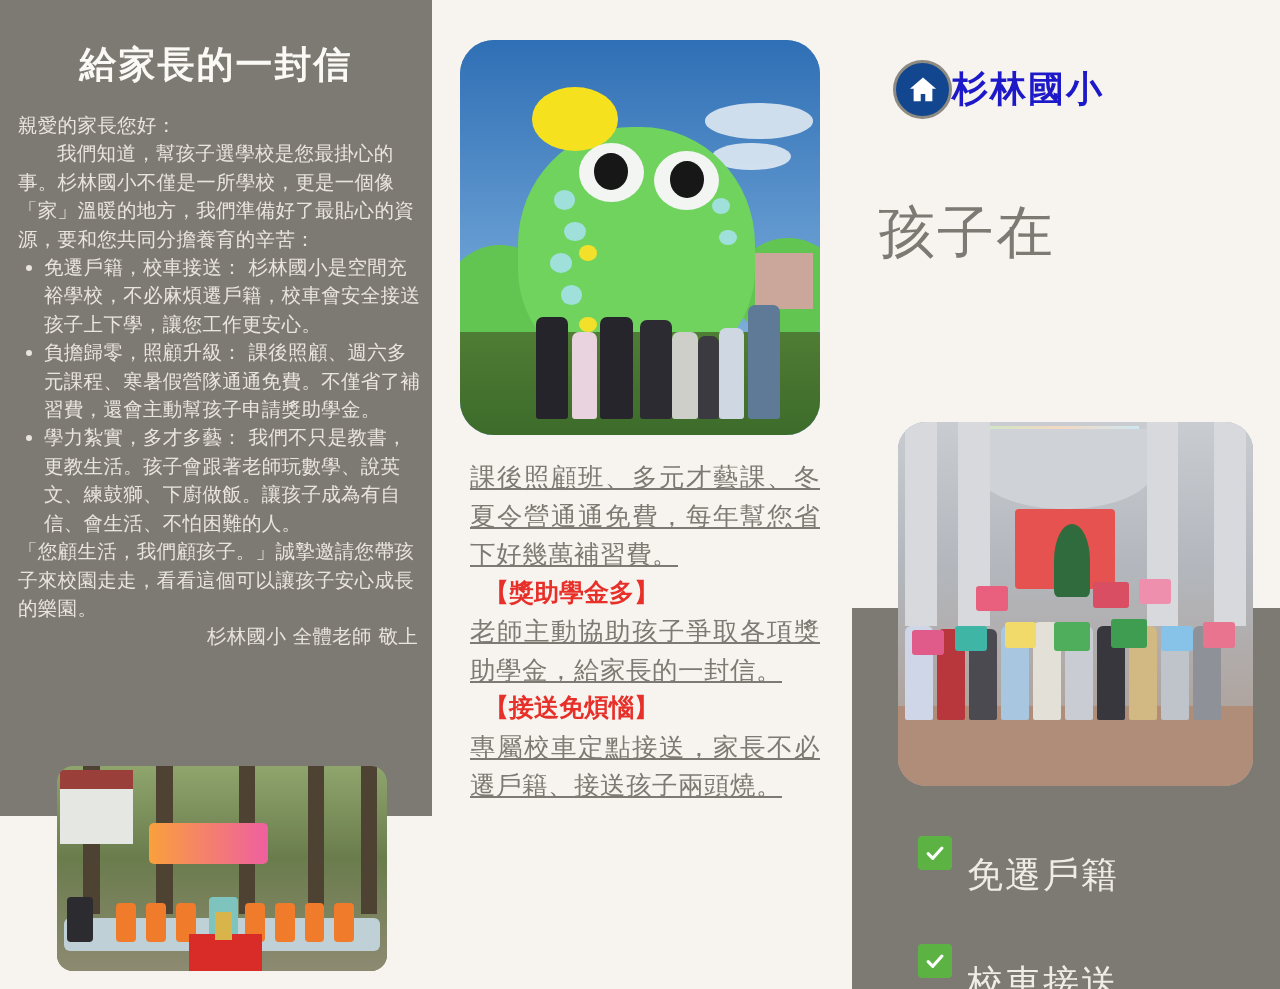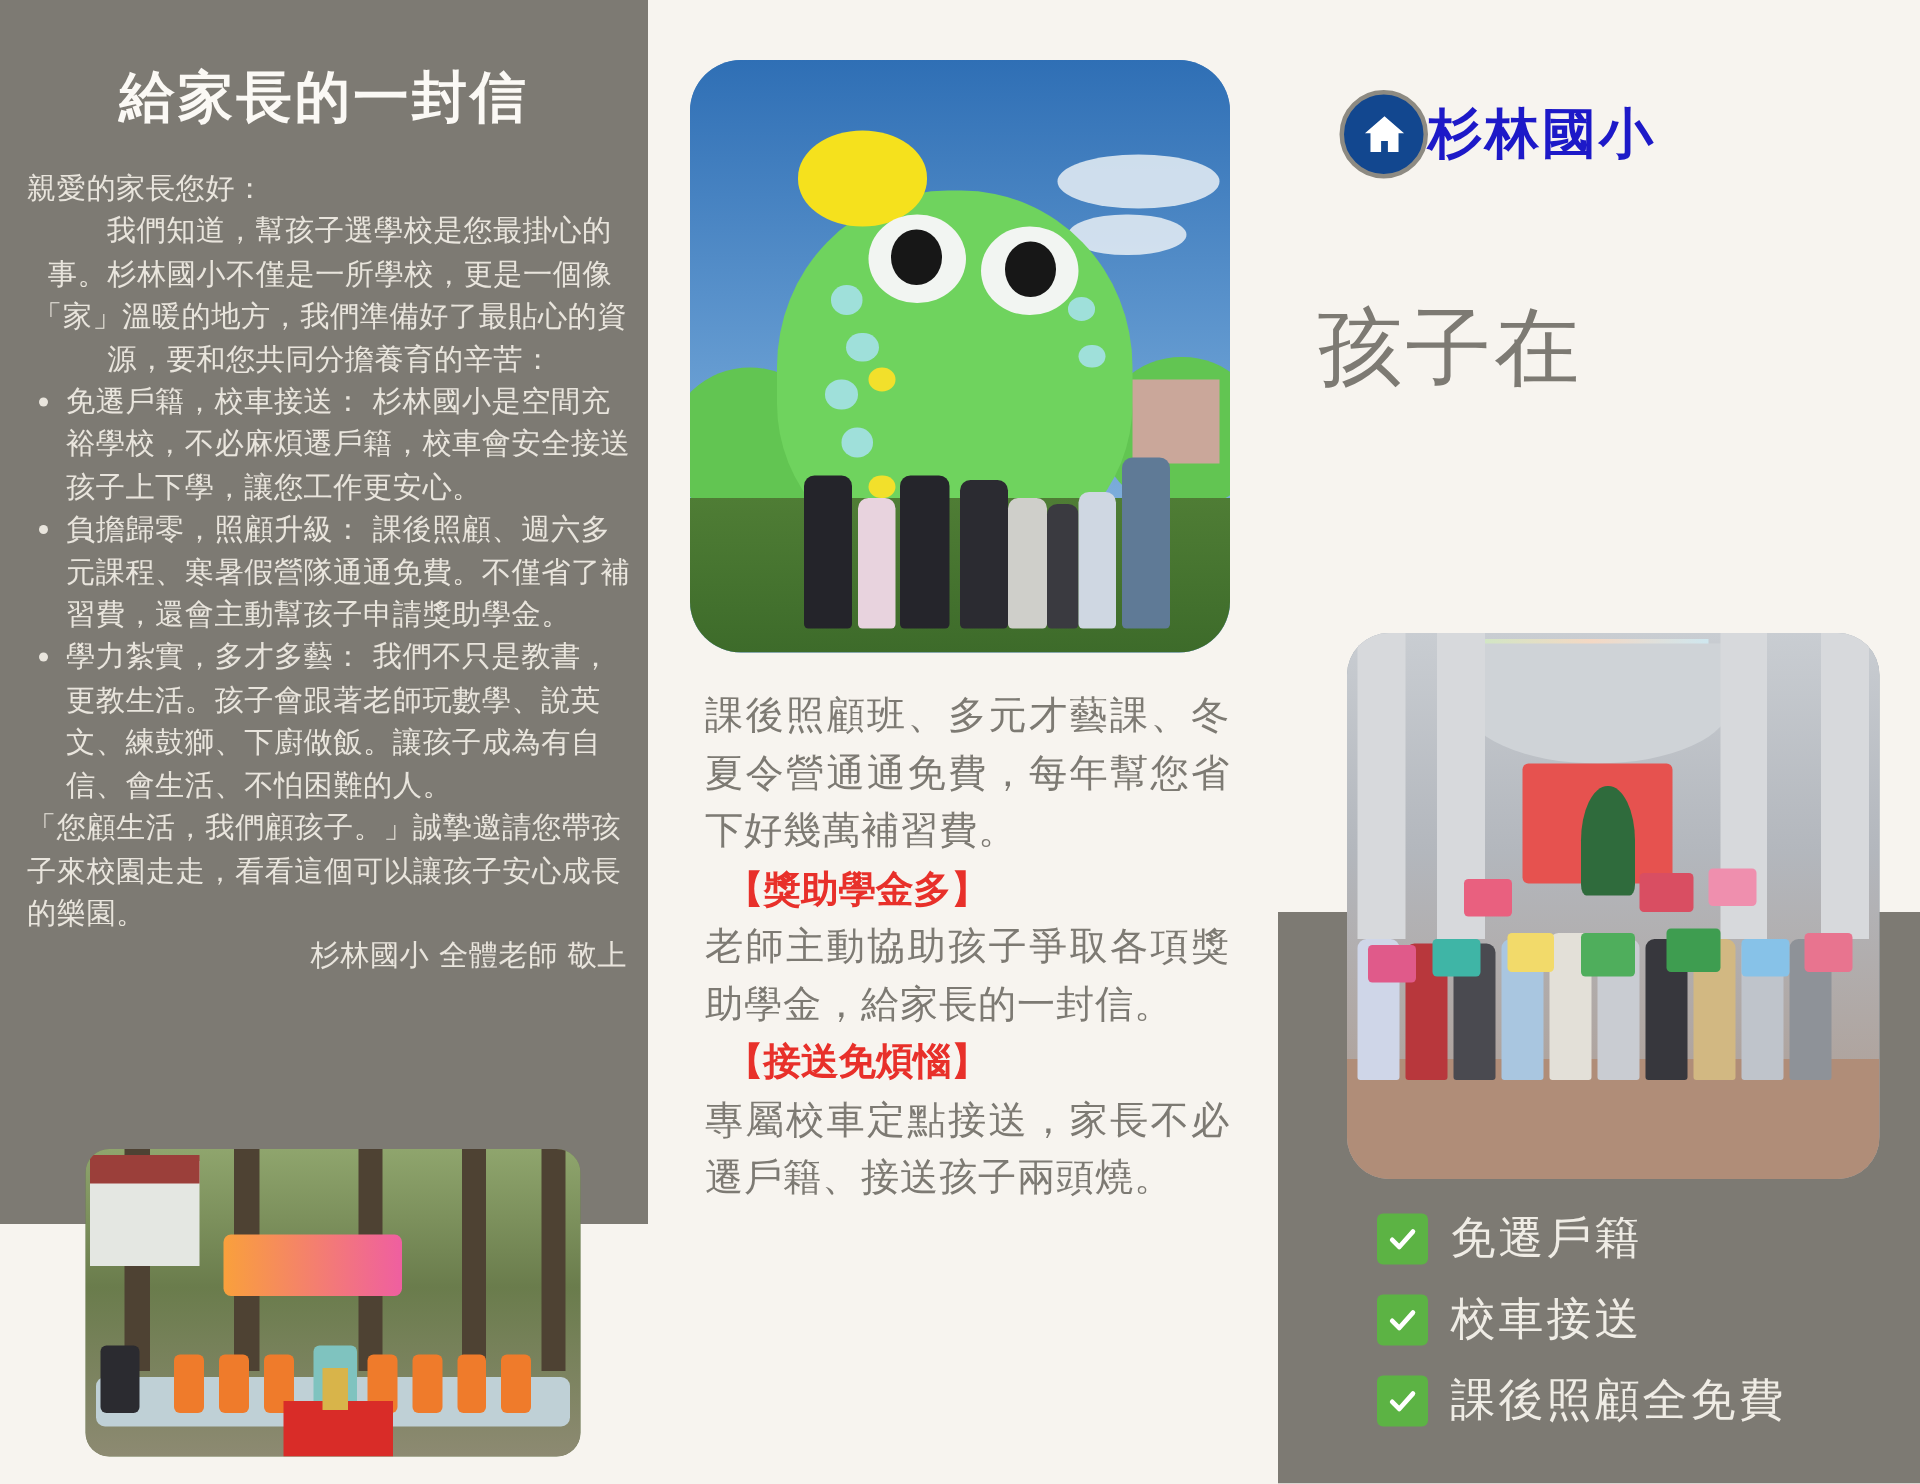--- a/index.html
+++ b/index.html
@@ -26,21 +26,21 @@
   }
   .letter-body{
     position:absolute; left:18px; top:112px; width:404px;
     color:#e9e5dd;
     font-size:19.5px;
     line-height:28.4px;
     font-family:"DejaVu Serif", serif;
     letter-spacing:0.3px;
   }
   .letter-body p{ margin:0; }
-  .indent{ text-indent:2em;text-align:center; }
+  .indent{ text-indent:2em; }
   .letter-list{ list-style:none; margin:0; padding:0; }
   .letter-list li{
     position:relative;
     padding-left:26px;
     margin:0;
   }
   .letter-list li .bullet{
     position:absolute; left:8px; top:11px;
     width:6px; height:6px; border-radius:50%;
     background:#e9e5dd;
@@ -70,21 +70,21 @@
     font-family:"DejaVu Sans", sans-serif;
     letter-spacing:0.5px;
   }
   .mid-head{
     color:#e8302a;
     font-weight:bold;
     font-size:25px;
     text-indent:14px;
     letter-spacing:0px;
   }
-  .mid-para{ text-align:justify; }
+  .mid-para{ text-align:justify;text-decoration:underline; }
 
   
   .right-panel{
     position:absolute; left:852px; top:608px; width:428px; height:381px;
     background:#7d7a73;
   }
   .brand-row{
     position:absolute; left:893px; top:60px;
     display:flex; align-items:center; 
   }
@@ -124,23 +124,24 @@
     margin-bottom:13px;
   }
   .check-box{
     width:34px; height:34px; flex:0 0 34px;
     background:#5cb344;
     border-radius:4px;
     display:flex; align-items:center; justify-content:center;
   }
   .check-label{
     color:#efece5;
-    font-size:30px;
+    font-size:36px;
     letter-spacing:2px;
     font-family:"DejaVu Sans", sans-serif;
+    margin-top:46px;
   }
 
   
   .ph{ position:absolute; inset:0; }
   
   .sky{ position:absolute; inset:0; background:linear-gradient(#2f6fb5,#6ea3d6 62%,#9cc2e3); }
   .cloud{ position:absolute; background:#e8eef5; border-radius:50%; opacity:.85; }
   .mascot-body{
     position:absolute; left:16%; top:22%; width:66%; height:62%;
     background:#6fd35e; border-radius:48% 48% 42% 42%;

